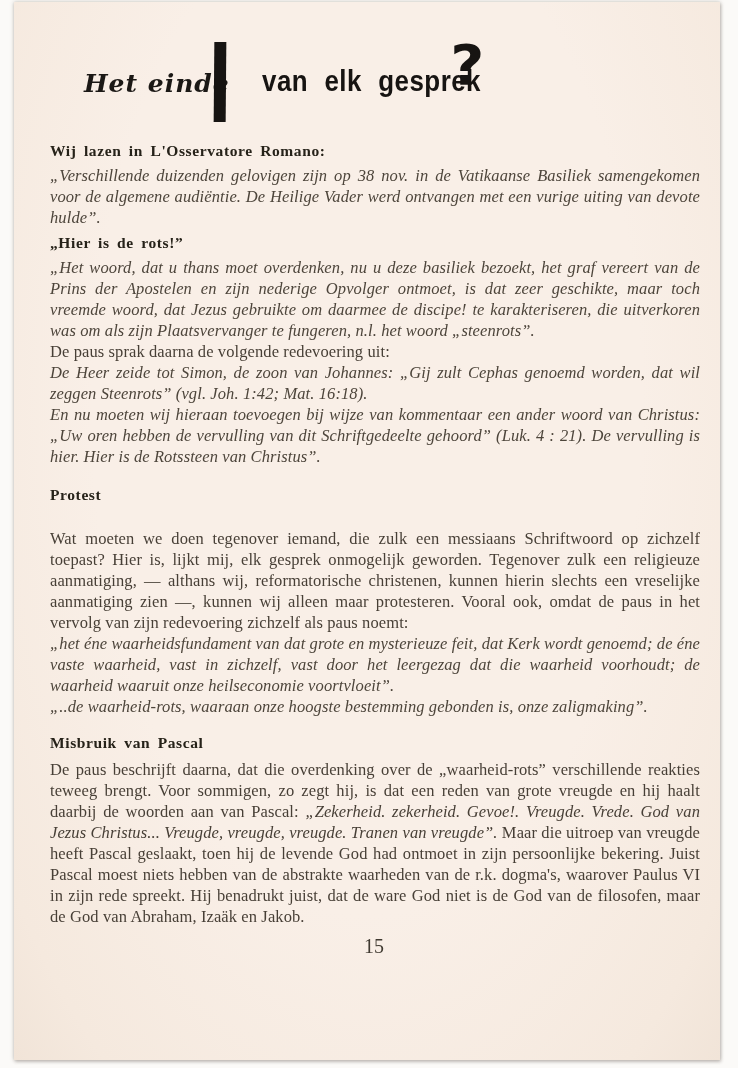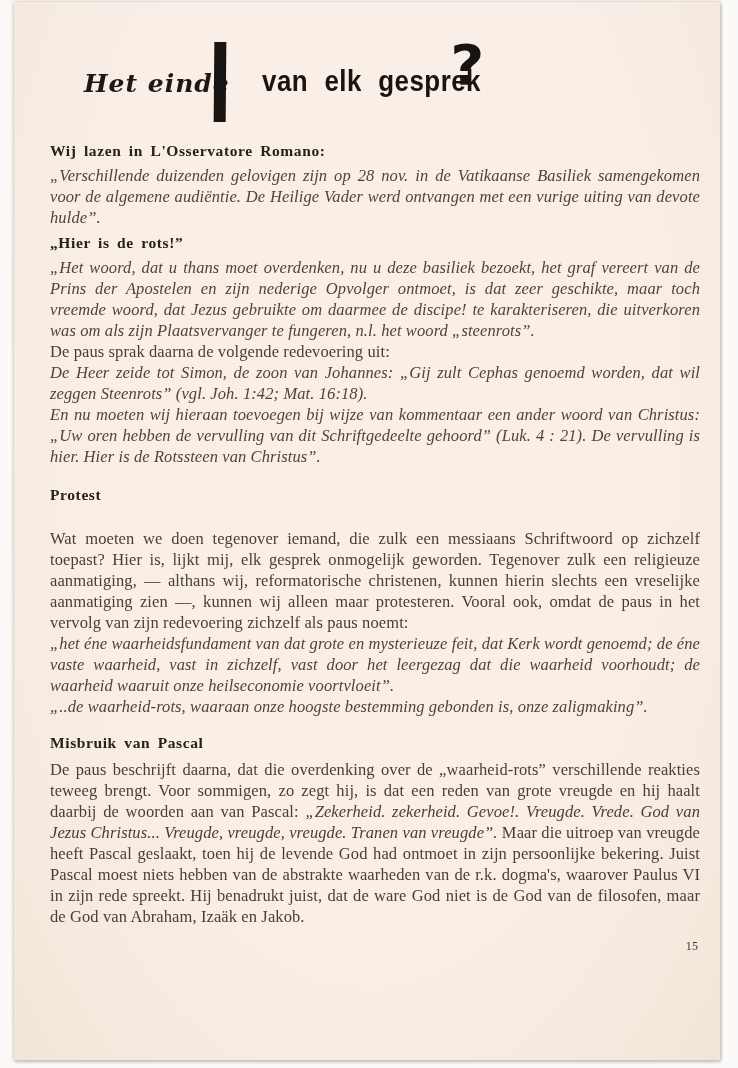--- a/index.html
+++ b/index.html
@@ -88,44 +88,44 @@
     font-weight: bold;
     font-size: 15.5px;
     letter-spacing: 0.6px;
     word-spacing: 3px;
     color: #262219;
     margin: 4px 0 4px;
   }
   .heading-r.big-gap-top { margin-top: 17px; margin-bottom: 23px; }
   .heading-r.big-gap-top2 { margin-top: 15px; margin-bottom: 6px; }
   .page-number {
-    text-align: right;
+    text-align: center;
     margin-top: 9px;
-    font-size: 12px;
+    font-size: 20px;
     color: #3f3930;
     padding-right: 2px;
   }
 </style>
 </head>
 <body>
 
 <div class="scan-page">
 
   <div class="masthead">
     <span class="mast-left">Het einde</span>
     <span class="mast-bar"></span>
     <span class="mast-right">van elk gesprek</span>
     <span class="mast-q">?</span>
   </div>
 
   <div class="copy">
 
     <div class="heading-r">Wij lazen in L'Osservatore Romano:</div>
 
-    <p class="para italic">„Verschillende duizenden gelovigen zijn op 28 nov. in de Vatikaanse Basiliek samengekomen voor de algemene audiëntie. De Heilige Vader werd ontvangen met een vurige uiting van devote hulde”.</p>
+    <p class="para italic">„Verschillende duizenden gelovigen zijn op 38 nov. in de Vatikaanse Basiliek samengekomen voor de algemene audiëntie. De Heilige Vader werd ontvangen met een vurige uiting van devote hulde”.</p>
 
     <div class="heading-r">„Hier is de rots!”</div>
 
     <p class="para italic">„Het woord, dat u thans moet overdenken, nu u deze basiliek bezoekt, het graf vereert van de Prins der Apostelen en zijn nederige Opvolger ontmoet, is dat zeer geschikte, maar toch vreemde woord, dat Jezus gebruikte om daarmee de discipe! te karakteriseren, die uitverkoren was om als zijn Plaatsvervanger te fungeren, n.l. het woord „steenrots”.</p>
 
     <p class="para">De paus sprak daarna de volgende redevoering uit:</p>
 
     <p class="para italic">De Heer zeide tot Simon, de zoon van Johannes: „Gij zult Cephas genoemd worden, dat wil zeggen Steenrots” (vgl. Joh. 1:42; Mat. 16:18).</p>
 
     <p class="para italic">En nu moeten wij hieraan toevoegen bij wijze van kommentaar een ander woord van Christus: „Uw oren hebben de vervulling van dit Schriftgedeelte gehoord” (Luk. 4 : 21). De vervulling is hier. Hier is de Rotssteen van Christus”.</p>

